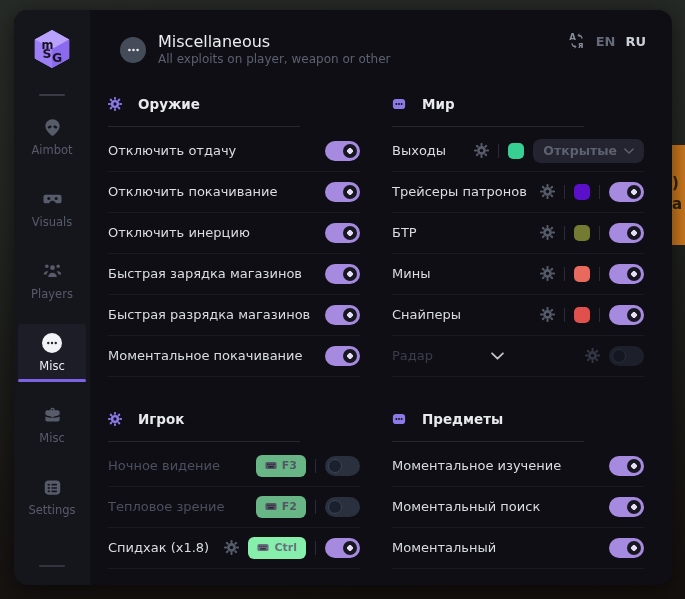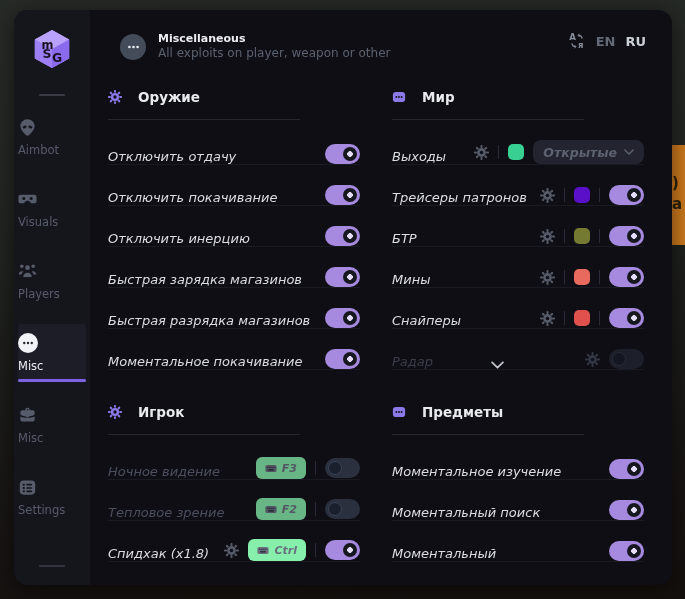--- a/index.html
+++ b/index.html
@@ -12,49 +12,49 @@
   .edge-banner{position:absolute;right:0;top:145px;width:13px;height:100px;background:#cd7a1e;
     color:#2e2208;font-size:15px;font-weight:bold;overflow:hidden;line-height:1.4;padding-top:28px;box-sizing:border-box;}
   .edge-banner span{display:block;}
   
   .panel{position:absolute;left:14px;top:10px;width:658px;height:575px;border-radius:14px;
     background:#0e0e14;display:flex;overflow:hidden;box-shadow:0 4px 22px rgba(0,0,0,.55);}
   
   .sidebar{width:76px;flex:none;background:#15151c;position:relative;display:flex;flex-direction:column;align-items:center;}
   .logo{width:42px;height:42px;margin:18px auto 0;display:block;}
   .side-sep{width:26px;height:2px;border-radius:1px;background:#3b3b46;margin:24px auto 12px;flex:none;}
-  .nav-item{width:68px;height:58px;margin-bottom:14px;display:flex;flex-direction:column;align-items:flex-start;
+  .nav-item{width:68px;height:58px;margin-bottom:14px;display:flex;flex-direction:column;align-items:center;
     justify-content:center;gap:6px;color:#575c6b;font-size:11.5px;cursor:pointer;position:relative;flex:none;}
   .nav-item svg{width:19px;height:19px;}
   .nav-item.active{background:#1d1d27;color:#eceef2;border-radius:2px;}
   .nav-item.active::after{content:"";position:absolute;left:0;right:0;bottom:0;height:3px;background:#7e62e6;border-radius:2px;}
   .nav-circle{width:20px;height:20px;border-radius:50%;background:#f2f3f6;display:flex;align-items:center;justify-content:center;}
   .nav-circle svg{width:12px;height:4px;color:#23232c;}
   .side-bottom-sep{position:absolute;bottom:18px;left:50%;transform:translateX(-50%);width:26px;height:2px;background:#34343e;border-radius:1px;}
   
   .content{flex:1;display:flex;flex-direction:column;min-width:0;}
   .topbar{display:flex;align-items:flex-start;padding:22px 26px 0 30px;}
   .title-group{display:flex;align-items:center;gap:12px;}
   .tcircle{width:26px;height:26px;border-radius:50%;background:#454c59;display:flex;align-items:center;justify-content:center;flex:none;}
   .tcircle svg{width:13px;height:4px;color:#e9ebf0;}
-  .title{font-size:11px;font-weight:bold;color:#eceef2;line-height:1.25;}
+  .title{font-size:16px;font-weight:normal;color:#eceef2;line-height:1.25;}
   .subtitle{font-size:12px;color:#5c6170;line-height:1.3;}
   .lang{margin-left:auto;display:flex;align-items:center;gap:10px;}
   .lang svg{width:18px;height:18px;color:#8a8f9c;}
   .lang-en{font-size:13px;font-weight:bold;color:#646a78;cursor:pointer;}
   .lang-ru{font-size:13px;font-weight:bold;color:#ccd0d8;cursor:pointer;}
   .columns{display:flex;gap:32px;padding:0 13px 0 18px;}
   .col{width:252px;flex:none;}
   
   .sec-head{display:flex;align-items:center;gap:16px;height:20px;margin-top:26px;color:#e9eaee;
     font-size:13.5px;font-weight:bold;}
   .sec-head svg{width:14px;height:14px;color:#8a79e6;}
   .sec2 .sec-head{margin-top:32px;}
   .sec-sep{height:1px;background:#26262f;width:192px;margin:12px 0 4px;}
-  .row{display:flex;align-items:flex-end;height:40px;border-bottom:1px solid #1a1a23;font-size:13px;color:#dcdde3;font-style:italic;}
+  .row{display:flex;align-items:center;height:40px;border-bottom:1px solid #1a1a23;font-size:13px;color:#dcdde3;}
   .row:last-child{border-bottom:1px solid #1a1a23;}
   .lbl{white-space:nowrap;}
   .controls{margin-left:auto;display:flex;align-items:center;gap:9px;}
   .vsep{width:1px;height:14px;background:#2a2a38;flex:none;}
   .gear{color:#575c6a;display:flex;cursor:pointer;}
   .gear svg{width:15px;height:15px;}
   .swatch{width:16px;height:16px;border-radius:5px;flex:none;cursor:pointer;}
   .toggle{width:35px;height:20px;border-radius:10px;background:#a58ae0;position:relative;flex:none;cursor:pointer;}
   .toggle::after{content:"";position:absolute;top:3px;right:3px;width:14px;height:14px;border-radius:50%;
     background:radial-gradient(circle,#e6ddf6 0 2.6px,#17171f 3px);}

